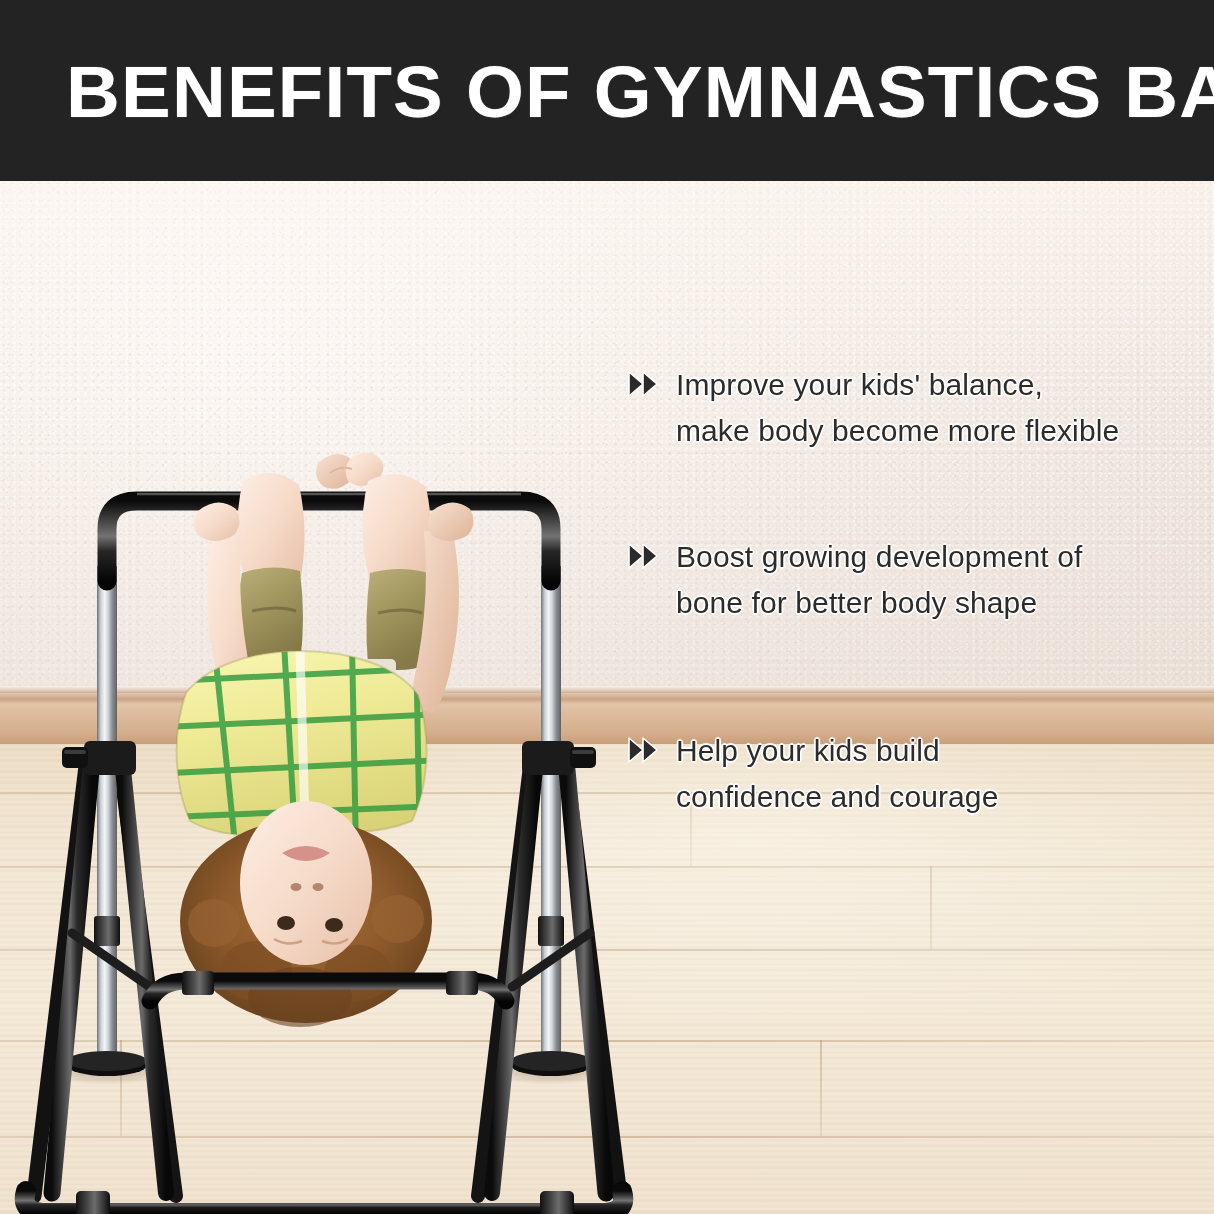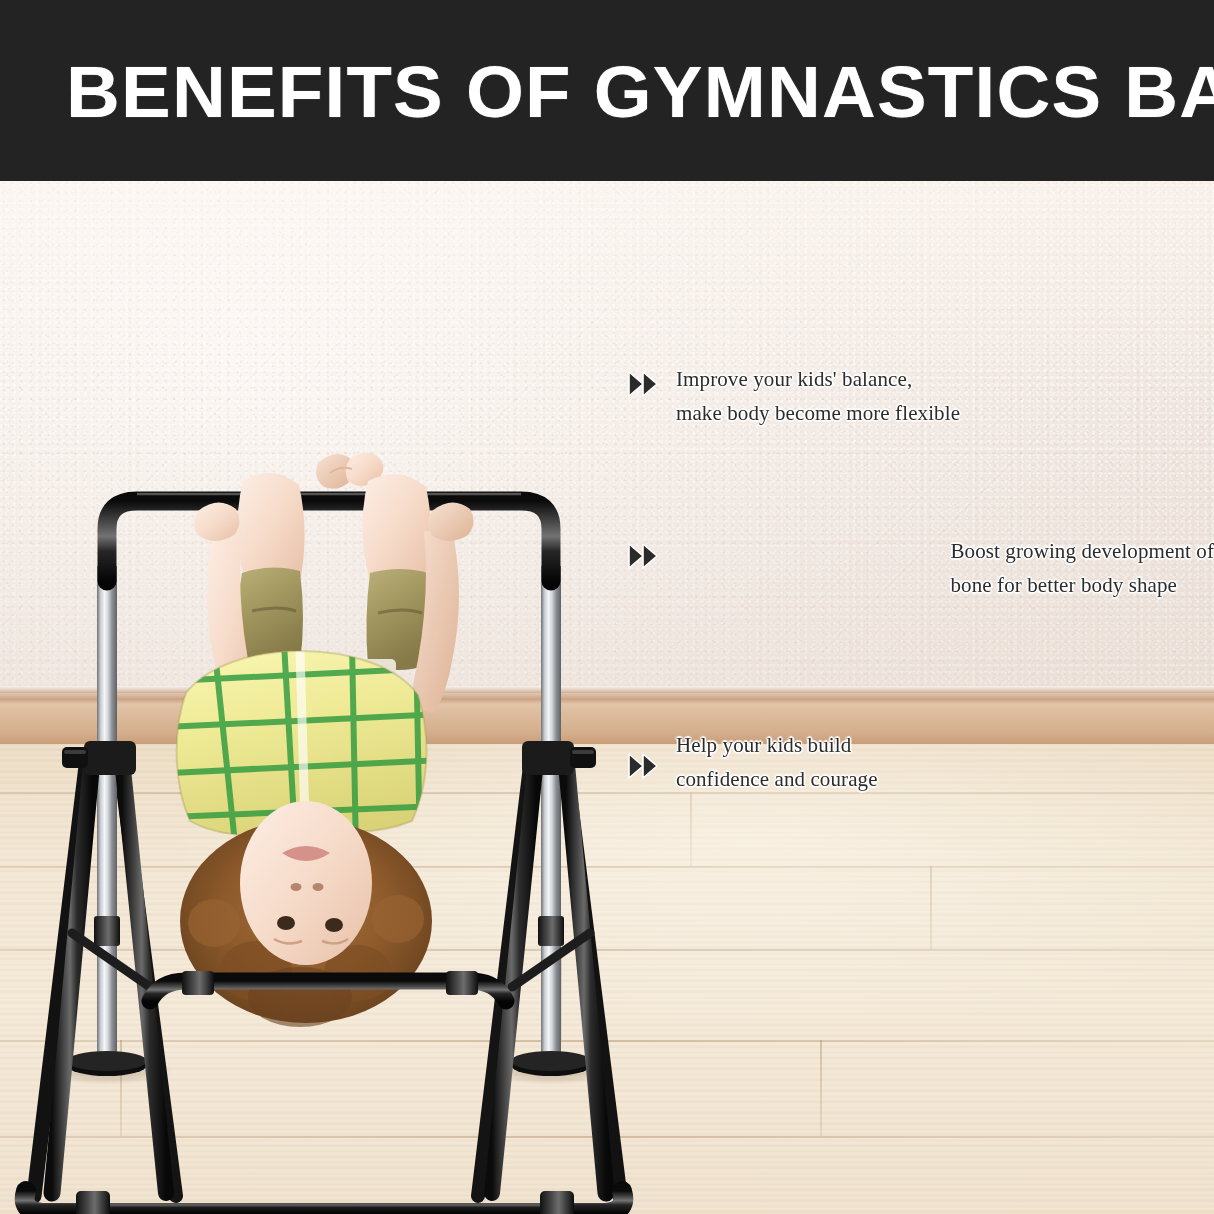--- a/index.html
+++ b/index.html
@@ -120,39 +120,39 @@
     position:absolute; left:0;
     display:flex; align-items:flex-start;
     width:588px;
   }
   .bullet-icon {
     flex:0 0 auto;
     width:36px; height:30px;
     margin-right:14px; margin-top:7px;
   }
   .bullet-text {
-    font-family:Liberation Serif, serif;
-    font-size:21px;
-    line-height:34px;
+    font-family:Liberation Sans, sans-serif;
+    font-size:30px;
+    line-height:46px;
     color:#2c2c2c;
     letter-spacing:.1px;
     text-shadow:
        1.6px 0 1px rgba(255,255,255,.95),
       -1.6px 0 1px rgba(255,255,255,.95),
        0 1.6px 1px rgba(255,255,255,.95),
        0 -1.6px 1px rgba(255,255,255,.95),
        1.2px 1.2px 1px rgba(255,255,255,.9),
       -1.2px 1.2px 1px rgba(255,255,255,.9),
        1.2px -1.2px 1px rgba(255,255,255,.9),
       -1.2px -1.2px 1px rgba(255,255,255,.9);
     white-space:pre-line;
   }
   .b1 { top:181px; }
-  .b2 { top:353px;justify-content:space-between; }
-  .b3 { top:547px;align-items:center; }
+  .b2 { top:353px; }
+  .b3 { top:547px; }
   .b4 { top:727px; }
 </style>
 </head>
 <body>
 
 <div class="page">
 
   <div class="banner">
     <div class="banner-title">BENEFITS OF GYMNASTICS BAR</div>
   </div>

